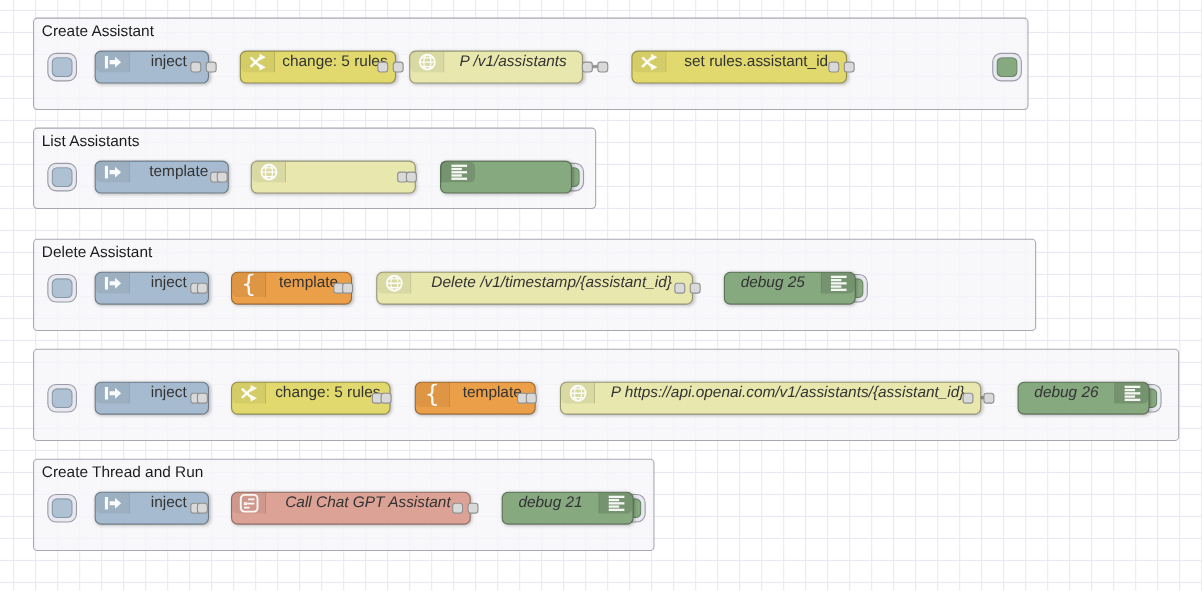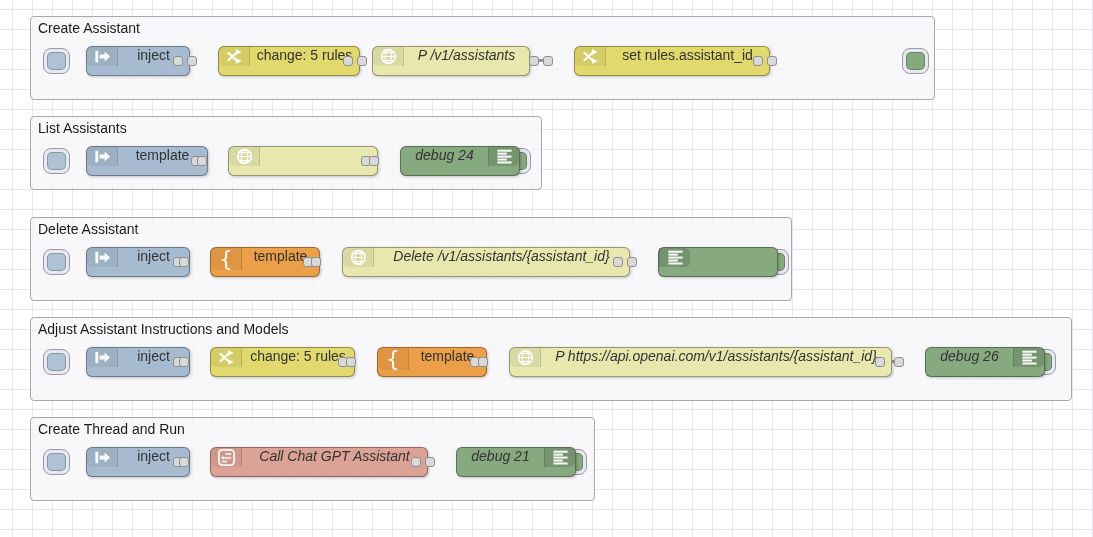--- a/index.html
+++ b/index.html
@@ -205,33 +205,32 @@
           <svg>
             <use href="#i-globe"></use>
           </svg>
         </div>
     </div>
     <div class="port" style="left:330px"></div>
     <div class="link" style="left:334px;width:10px"></div>
     <div class="port" style="left:338px"></div>
 
     <div class="node n-debug" style="left:350px;width:120px">
-      <div class="nlabel it">debug 24</div>
       <div class="nicon right">
           <svg>
             <use href="#i-debug"></use>
           </svg>
         </div>
     </div>
     <div class="nbutton" style="left:473px">
         <div class="bfill b-debug"></div>
       </div>
   </div>
 
-  <div class="group" style="left:30px;top:217px;width:762px;height:84px">
+  <div class="group" style="left:30px;top:217px;width:912px;height:84px">
     <div class="group-label">Delete Assistant</div>
 
     <div class="nbutton" style="left:12px">
         <div class="bfill b-inject"></div>
       </div>
     <div class="node n-inject" style="left:36px;width:104px">
       <div class="nicon">
           <svg>
             <use href="#i-inject"></use>
           </svg>
@@ -251,40 +250,40 @@
     <div class="port" style="left:272px"></div>
     <div class="link" style="left:276px;width:10px"></div>
     <div class="port" style="left:280px"></div>
 
     <div class="node n-http" style="left:292px;width:288px">
       <div class="nicon">
           <svg>
             <use href="#i-globe"></use>
           </svg>
         </div>
-      <div class="nlabel it">Delete /v1/assistants/{assistant_id}</div>
+      <div class="nlabel it">Delete /v1/timestamp/{assistant_id}</div>
     </div>
     <div class="port" style="left:582px"></div>
     <div class="link" style="left:586px;width:16px"></div>
     <div class="port" style="left:596px"></div>
 
     <div class="node n-debug" style="left:608px;width:120px">
+      <div class="nlabel it">debug 25</div>
       <div class="nicon right">
           <svg>
             <use href="#i-debug"></use>
           </svg>
         </div>
     </div>
     <div class="nbutton" style="left:731px">
         <div class="bfill b-debug"></div>
       </div>
   </div>
 
   <div class="group" style="left:30px;top:317px;width:1042px;height:84px">
-    <div class="group-label">Adjust Assistant Instructions and Models</div>
 
     <div class="nbutton" style="left:12px">
         <div class="bfill b-inject"></div>
       </div>
     <div class="node n-inject" style="left:36px;width:104px">
       <div class="nicon">
           <svg>
             <use href="#i-inject"></use>
           </svg>
         </div>

